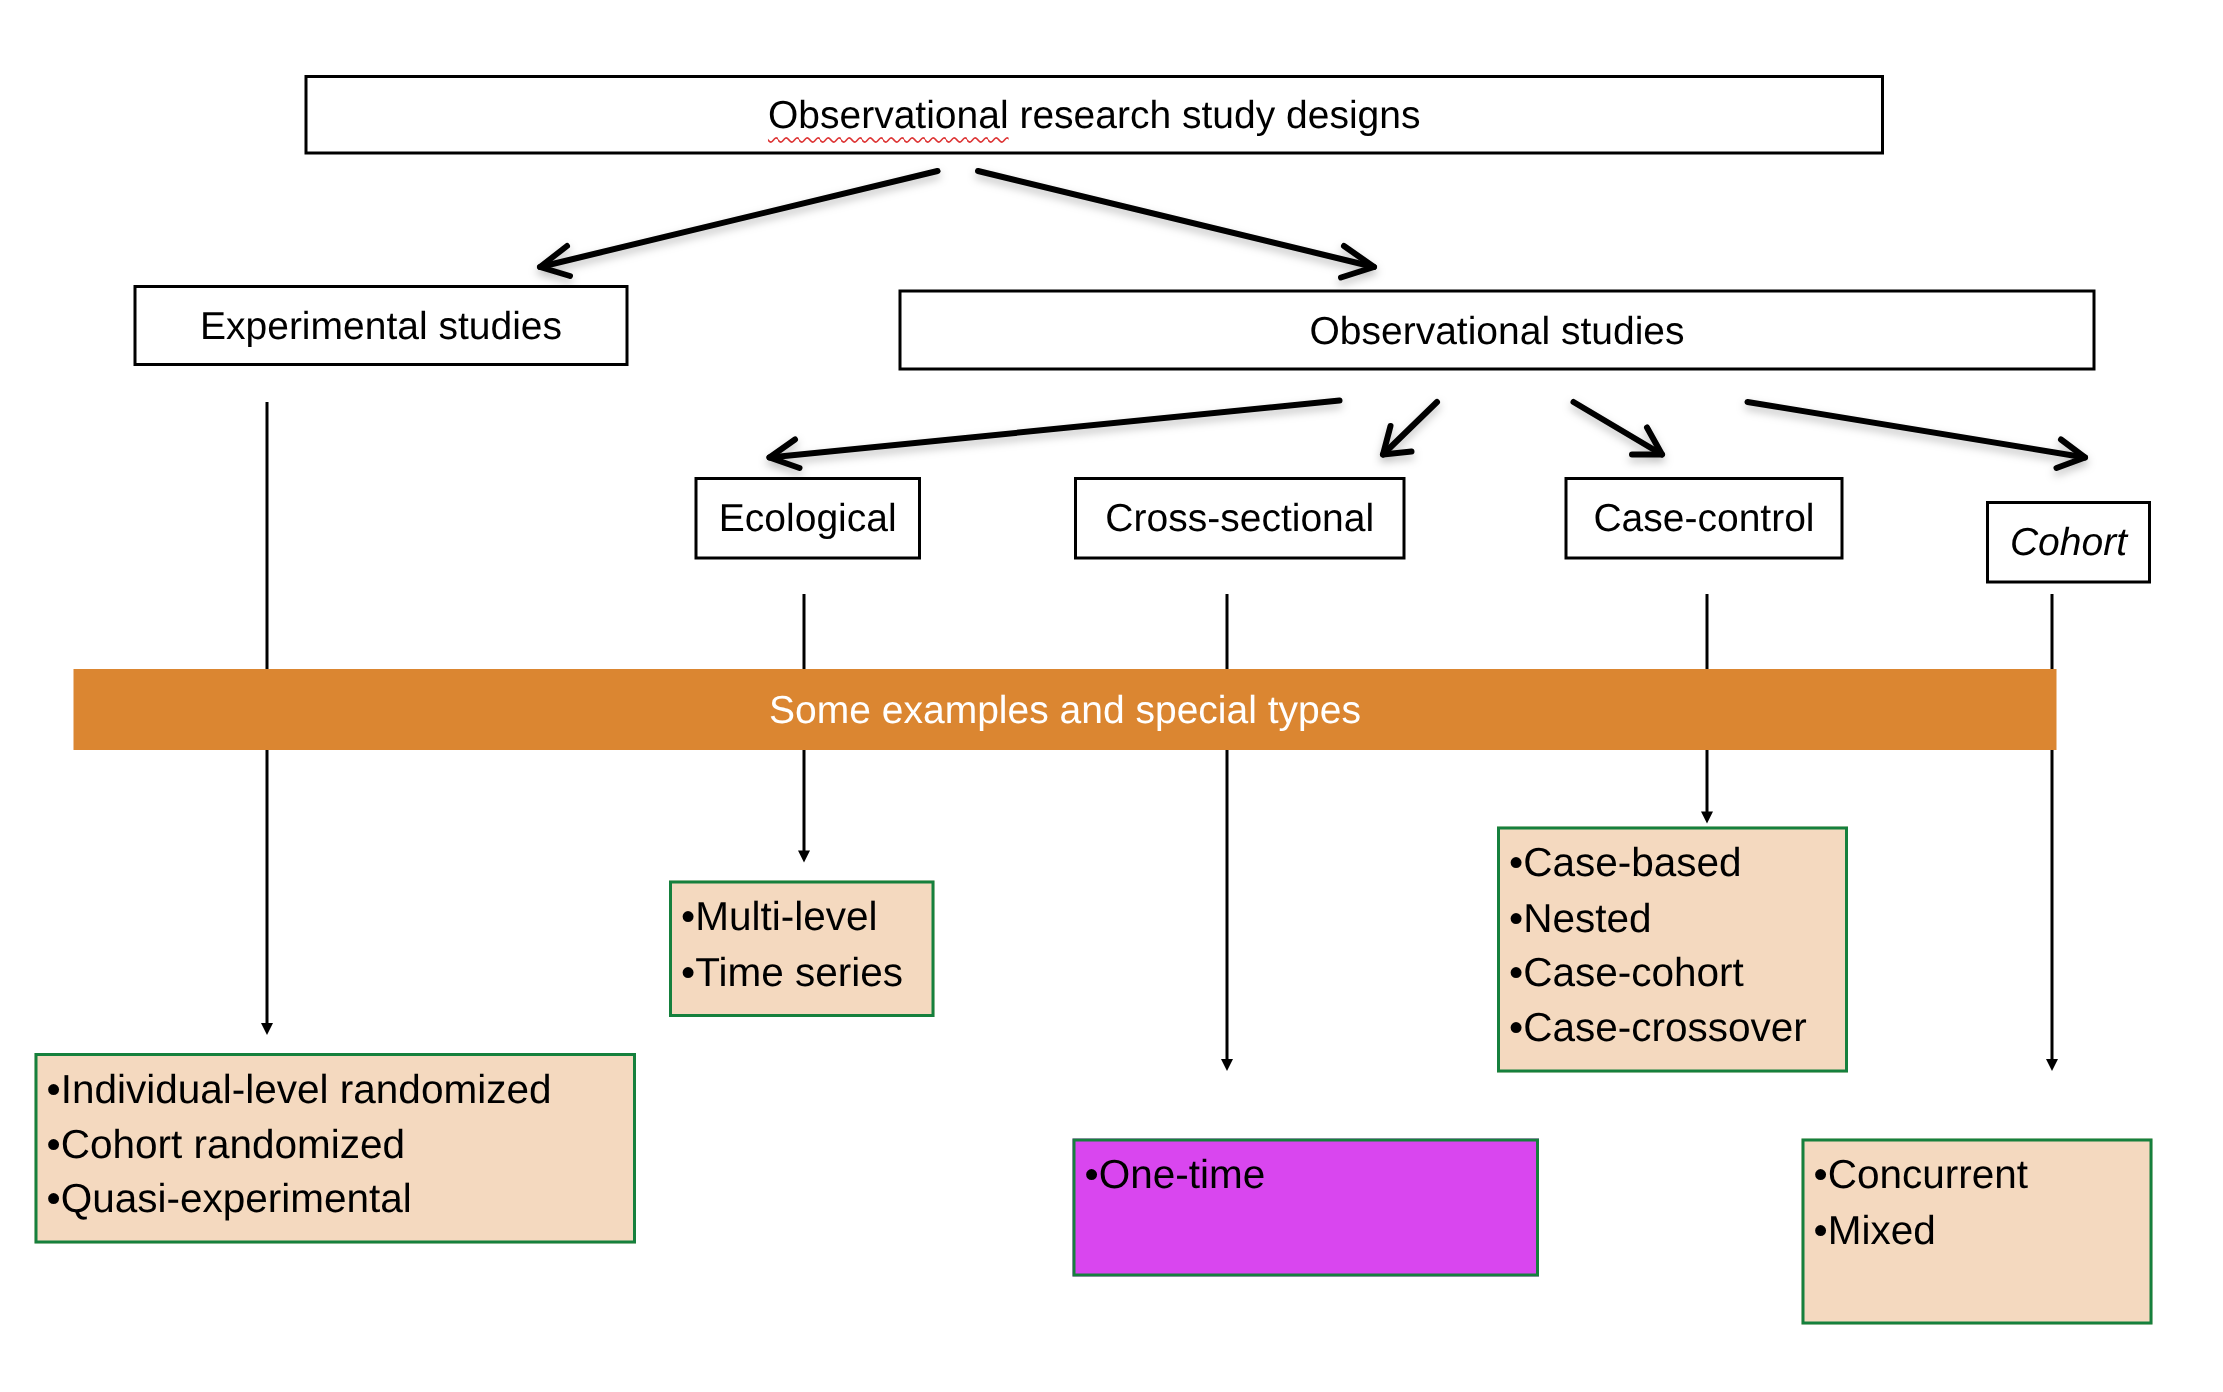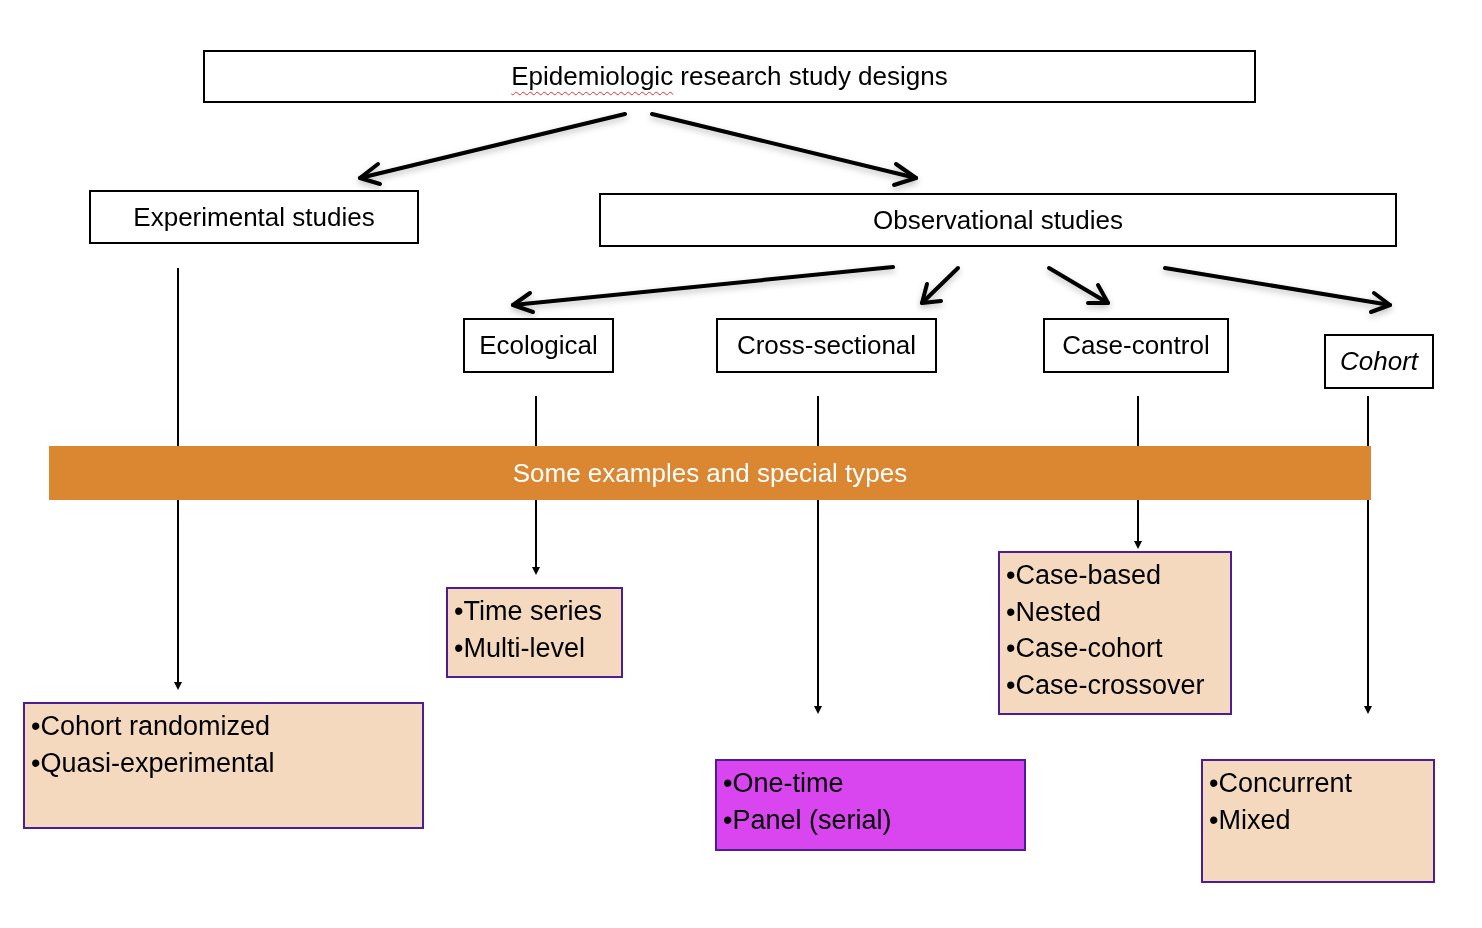--- a/index.html
+++ b/index.html
@@ -1,20 +1,20 @@
 <!DOCTYPE html>
 <html><head>
 <meta charset="utf-8">
 <style>
   html, body { margin: 0; padding: 0; background: #ffffff; }
   body { width: 1482px; height: 928px; position: relative; overflow: hidden;
          font-family: "Liberation Sans", sans-serif; color: #000; }
   .box { position: absolute; border: 2px solid #000; background: #fff; box-sizing: border-box;
          display: flex; align-items: center; justify-content: center; font-size: 26px; white-space: nowrap; }
-  .peach { position: absolute; border: 2px solid #4c1d95; box-sizing: border-box; font-size: 27px;
+  .peach { position: absolute; border: 2px solid #15803d; box-sizing: border-box; font-size: 27px;
            padding: 4px 0 0 6px; line-height: 36.5px; white-space: nowrap; }
   .peach div { margin: 0; }
   .banner { position: absolute; left: 49px; top: 446px; width: 1322px; height: 54px;
             display: flex; align-items: center; justify-content: center; color: #fff; font-size: 26px; }
   svg.conn { position: absolute; left: 0; top: 0; width: 1482px; height: 928px; }
   .squiggle { text-decoration: underline wavy #d33; text-decoration-thickness: 1px; text-underline-offset: 6px; }
 </style>
 </head>
 <body>
 
@@ -68,21 +68,21 @@
     <polygon points="1134,541 1142,541 1138,549" stroke="none"></polygon>
   </g>
   <g stroke="#000" stroke-width="2" fill="#000">
     <line x1="1368" y1="396" x2="1368" y2="708"></line>
     <polygon points="1364,706 1372,706 1368,714" stroke="none"></polygon>
   </g>
 </svg>
 
 <div class="box" style="left:203px; top:50px; width:1053px; height:53px;">
   <span>
-    <span class="squiggle">Epidemiologic</span><span> research study designs</span>
+    <span class="squiggle">Observational</span><span> research study designs</span>
   </span>
 </div>
 
 <div class="box" style="left:89px; top:190px; width:330px; height:54px;">
   <span>Experimental studies</span>
 </div>
 <div class="box" style="left:599px; top:193px; width:798px; height:54px;">
   <span>Observational studies</span>
 </div>
 
@@ -97,32 +97,32 @@
 </div>
 <div class="box" style="left:1324px; top:334px; width:110px; height:55px;font-style:italic;">
   <span>Cohort</span>
 </div>
 
 <div class="banner" style="background:#db8631;align-items:center;">
   <span>Some examples and special types</span>
 </div>
 
 <div class="peach" style="left:23px; top:702px; width:401px; height:127px; background:#f4d9bf;">
+  <div>•Individual-level randomized</div>
   <div>•Cohort randomized</div>
   <div>•Quasi-experimental</div>
 </div>
 
 <div class="peach" style="left:446px; top:587px; width:177px; height:91px; background:#f4d9bf;">
+  <div>•Multi-level</div>
   <div>•Time series</div>
-  <div>•Multi-level</div>
 </div>
 
 <div class="peach" style="left:715px; top:759px; width:311px; height:92px; background:#d946ef;">
   <div>•One-time</div>
-  <div>•Panel (serial)</div>
 </div>
 
 <div class="peach" style="left:998px; top:551px; width:234px; height:164px; background:#f4d9bf;">
   <div>•Case-based</div>
   <div>•Nested</div>
   <div>•Case-cohort</div>
   <div>•Case-crossover</div>
 </div>
 
 <div class="peach" style="left:1201px; top:759px; width:234px; height:124px; background:#f4d9bf;">

